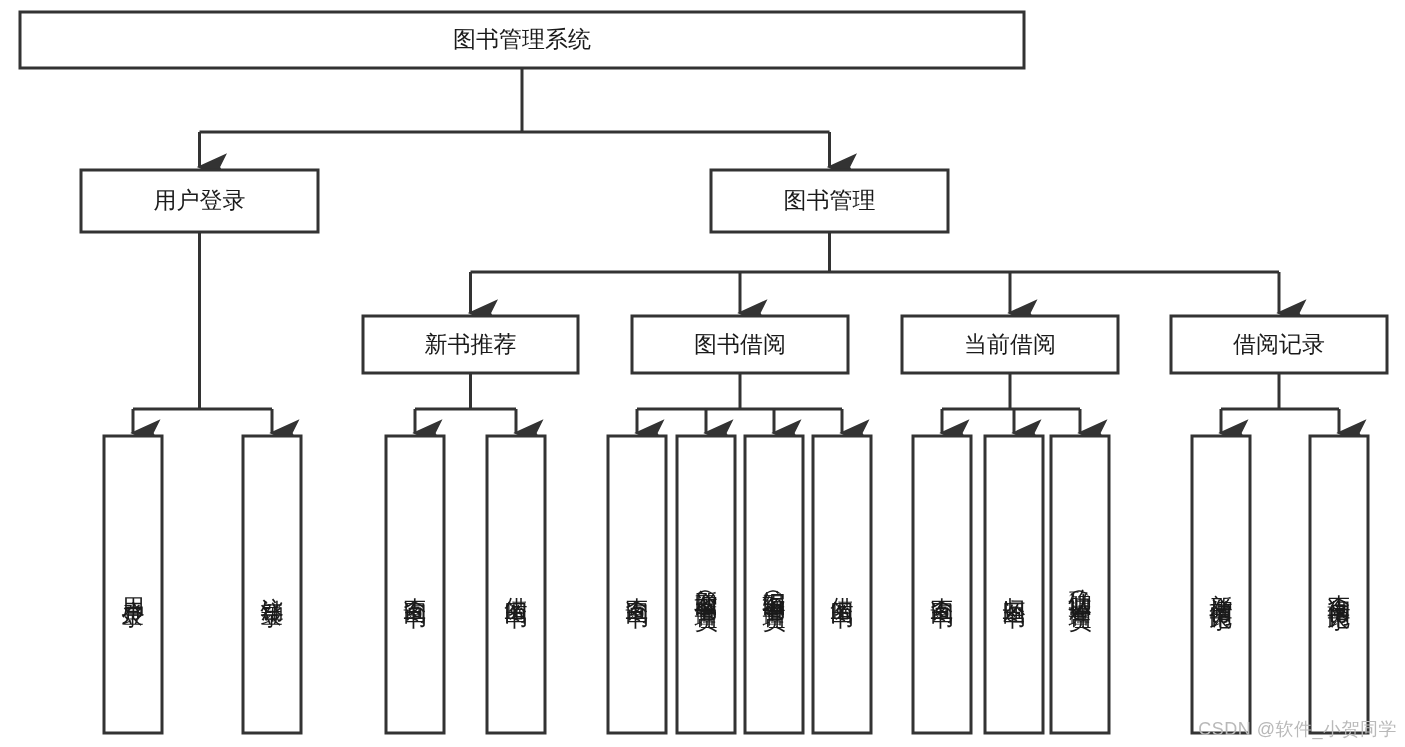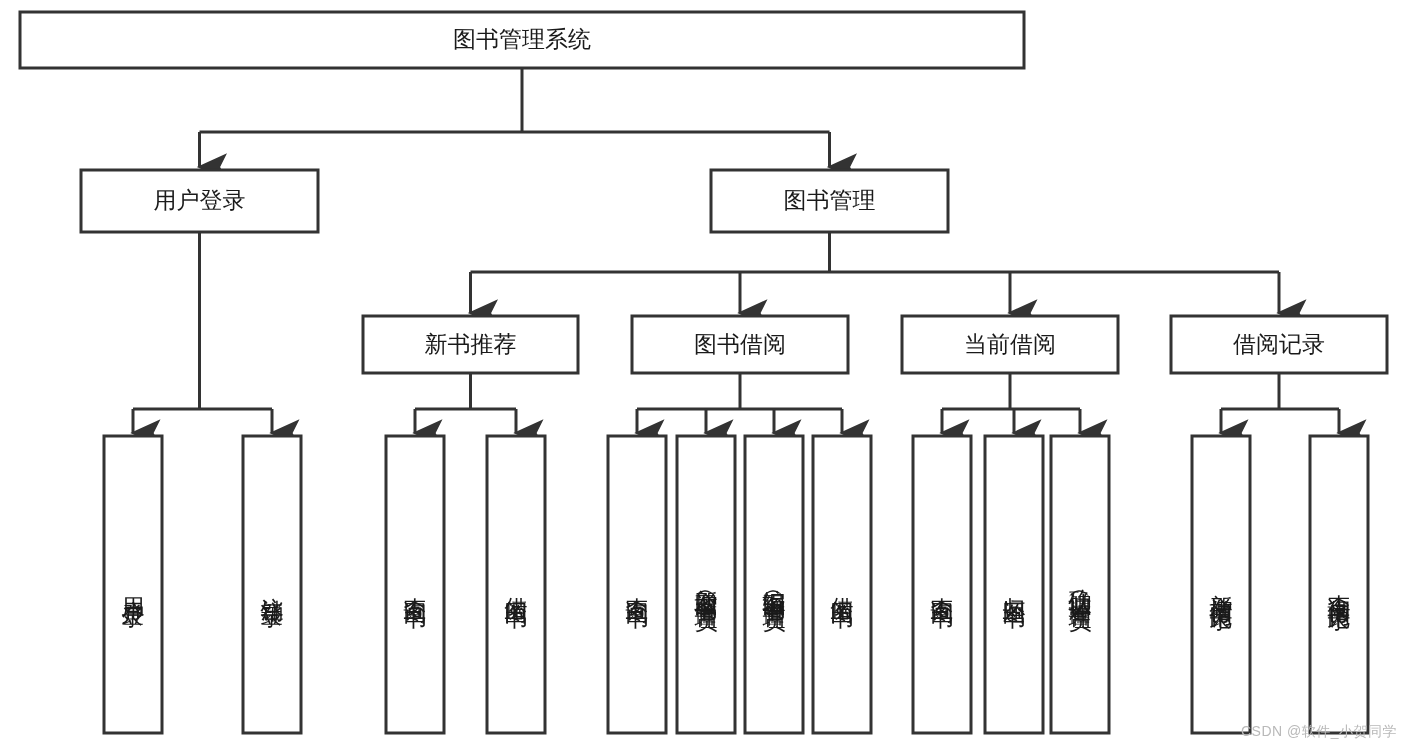--- a/index.html
+++ b/index.html
@@ -62,21 +62,21 @@
     letter-spacing: 3px;
     color: #1a1a1a;
     pointer-events: none;
     white-space: nowrap;
   }
   .watermark {
     position: absolute;
     right: 8px;
     bottom: 6px;
     font-family: "Liberation Sans", "DejaVu Sans", sans-serif;
-    font-size: 14px;
+    font-size: 18px;
     color: #b9b9b9;
     letter-spacing: 0.5px;
     user-select: none;
   }
 </style>
 </head>
 <body>
 
 <div id="diagram-root">
 

